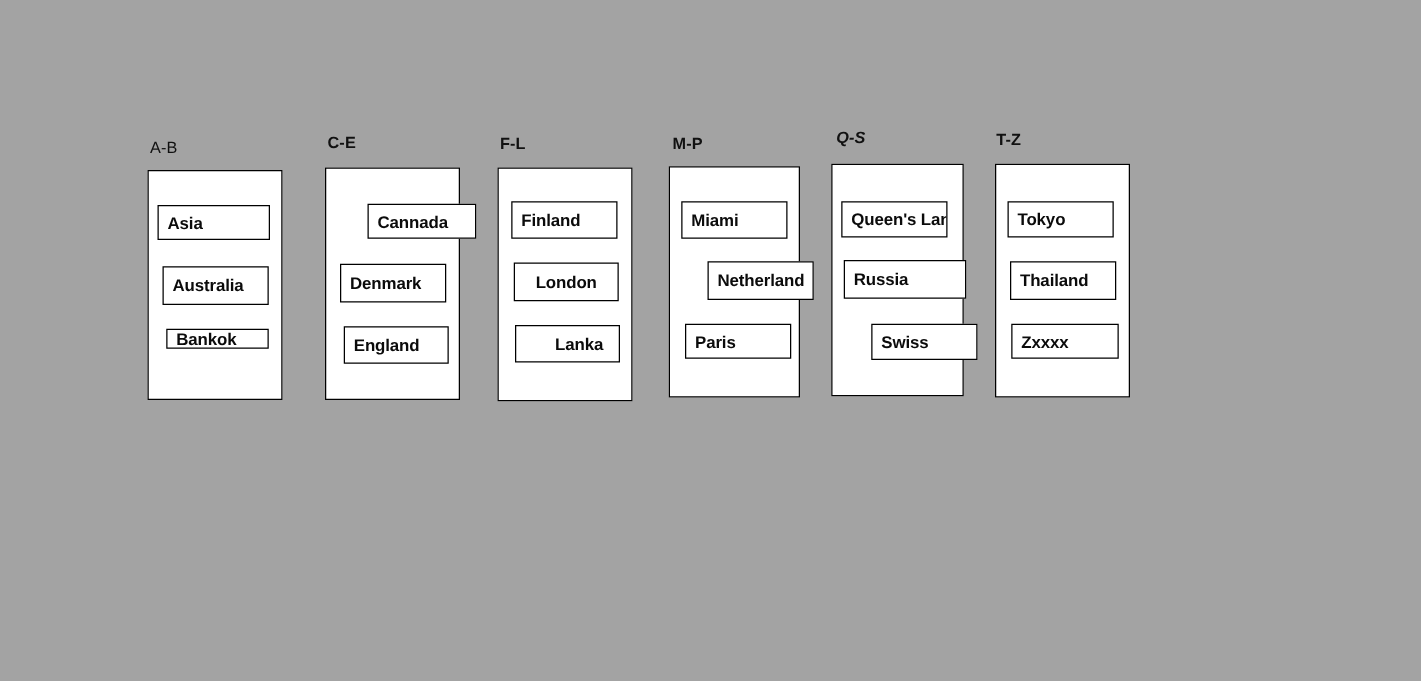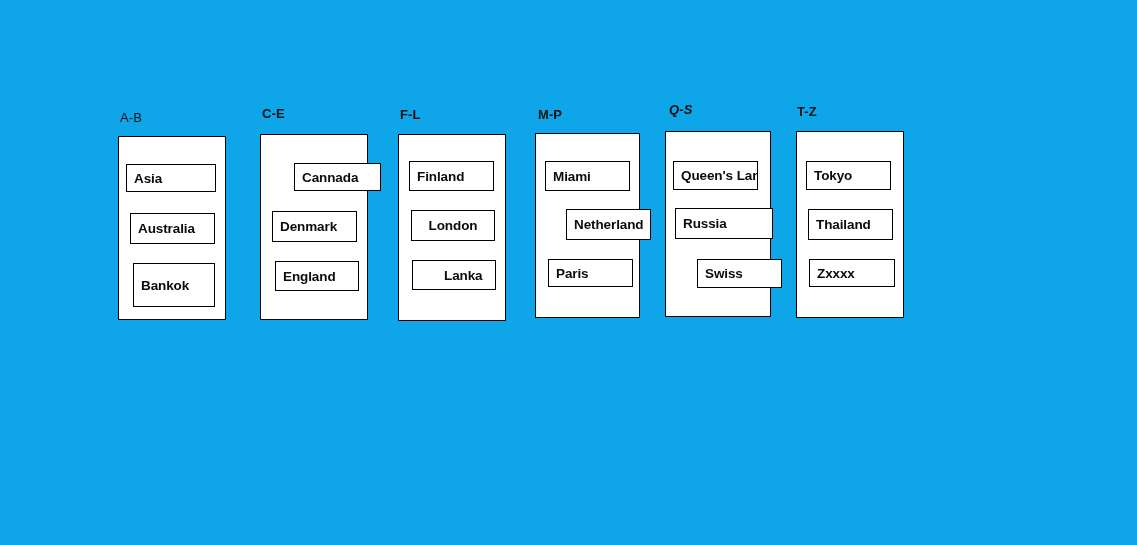--- a/index.html
+++ b/index.html
@@ -9,21 +9,21 @@
     background: #ffffff;
   }
   body {
     font-family: "Liberation Sans", sans-serif;
     -webkit-font-smoothing: antialiased;
   }
   #canvas {
     position: relative;
     width: 1137px;
     height: 545px;
-    background: #0ea5e9;
+    background: #a3a3a3;
     overflow: hidden;
   }
   
   .bucket {
     position: absolute;
   }
   .bucket-label {
     position: absolute;
     font-size: 13px;
     color: #111111;
@@ -82,21 +82,21 @@
 
 <div class="bucket">
       <div class="bucket-label thin" style="left: 120px; top: 110px;">A-B</div>
       <div class="bucket-box" style="left: 118px; top: 136px; width: 108px; height: 184px;"></div>
       <div class="item align-left" style="left: 126px; top: 164px; width: 90px; height: 28px;">
         <span class="item-label">Asia</span>
       </div>
       <div class="item align-left" style="left: 130px; top: 213px; width: 85px; height: 31px;">
         <span class="item-label">Australia</span>
       </div>
-      <div class="item align-left" style="left: 133px; top: 263px; width: 82px; height: 44px;">
+      <div class="item align-left" style="left: 133px; top: 263px; width: 82px; height: 16px;">
         <span class="item-label">Bankok</span>
       </div>
     </div>
     <div class="bucket">
       <div class="bucket-label bold" style="left: 262px; top: 106px;">C-E</div>
       <div class="bucket-box" style="left: 260px; top: 134px; width: 108px; height: 186px;"></div>
       <div class="item align-left" style="left: 270px; top: 163px; width: 87px; height: 28px; margin-left: 24px;">
         <span class="item-label">Cannada</span>
       </div>
       <div class="item align-left" style="left: 272px; top: 211px; width: 85px; height: 31px;">

